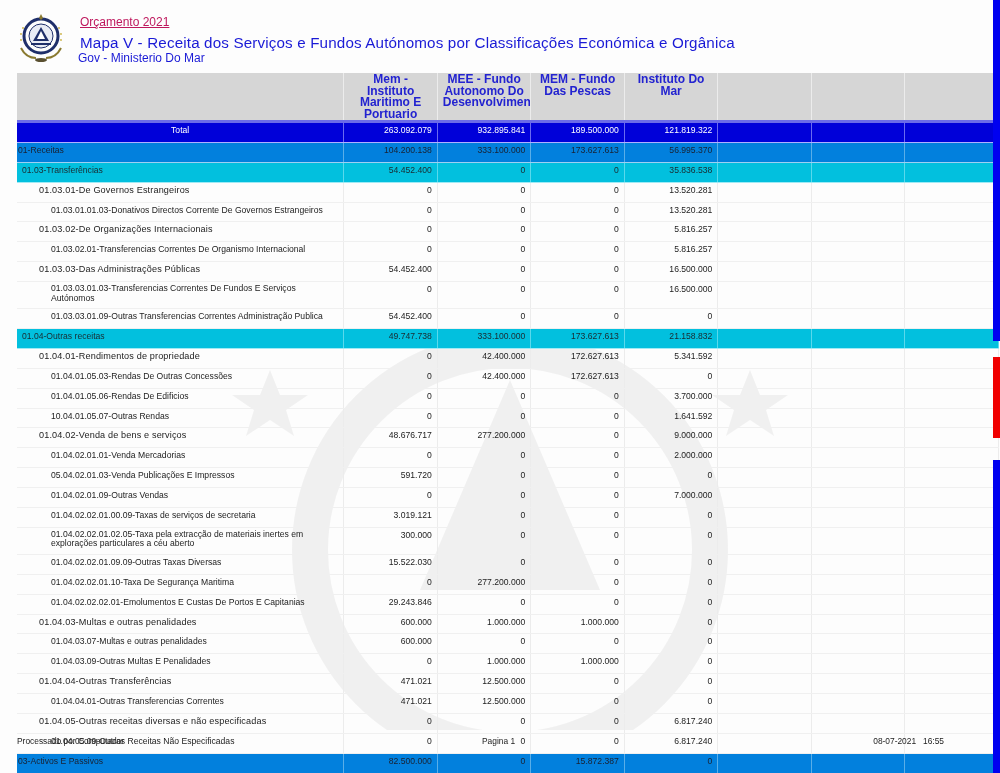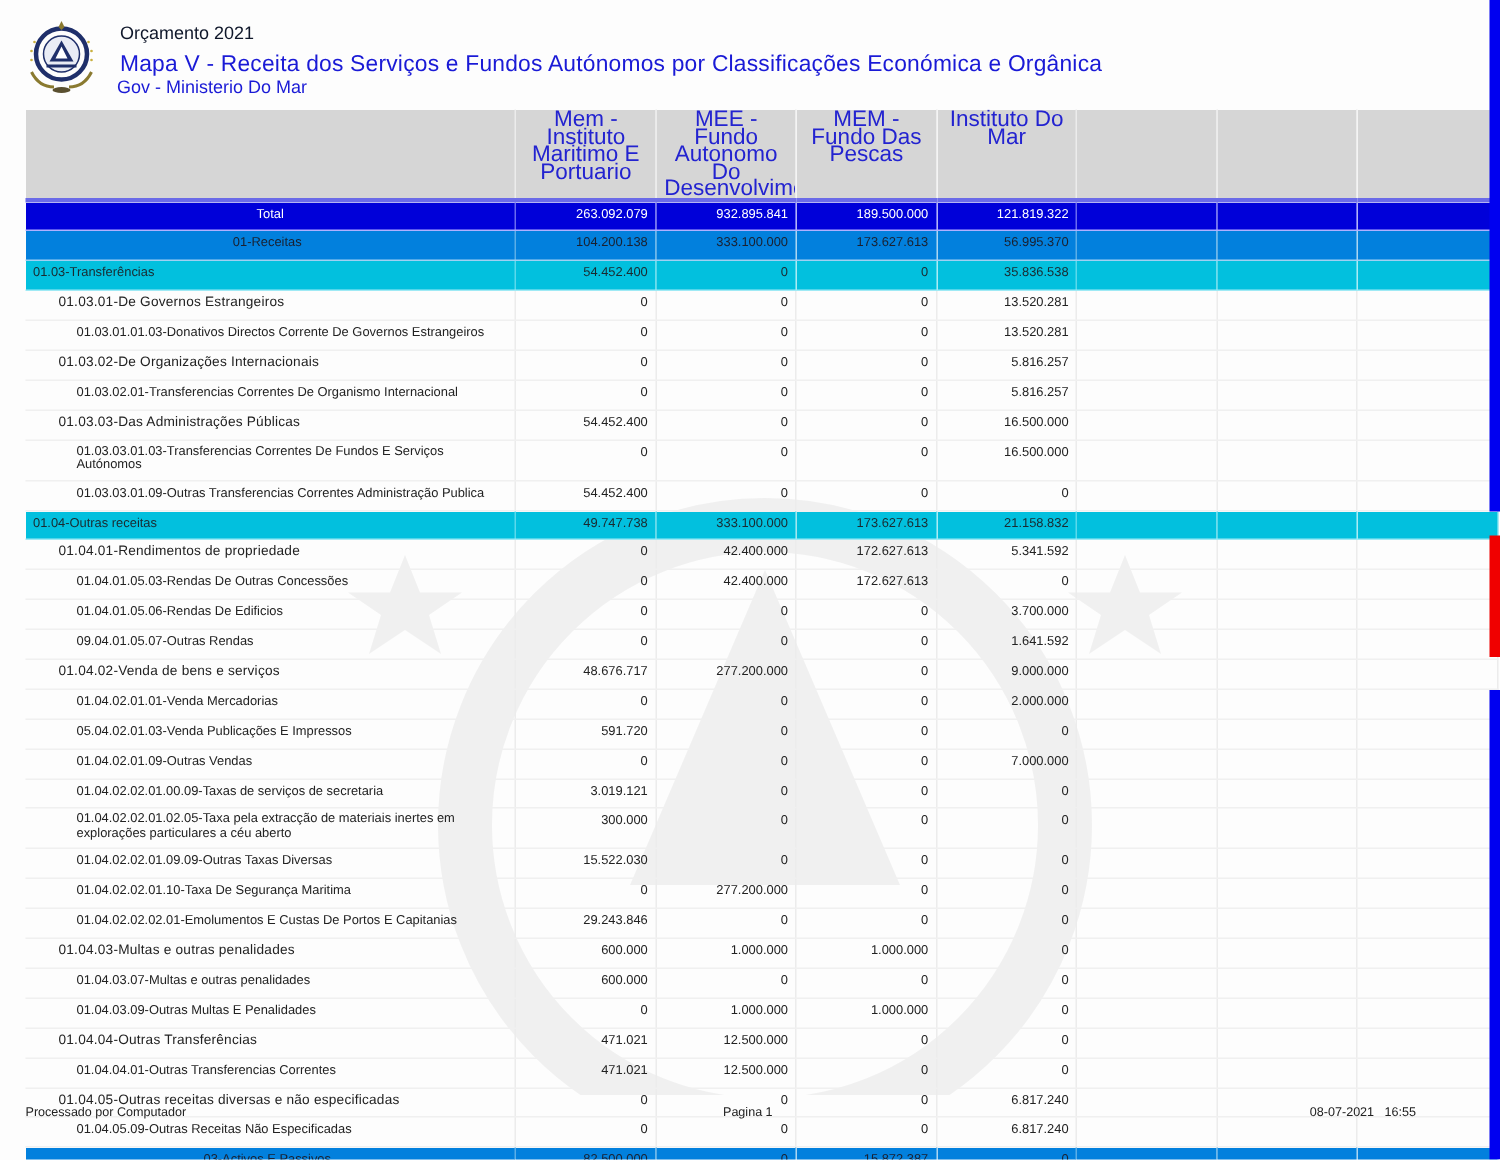--- a/index.html
+++ b/index.html
@@ -1,43 +1,43 @@
 <!DOCTYPE html>
 <html><head>
 <meta charset="utf-8">
 <style>
   html, body { margin:0; padding:0; }
   body {
     width:1000px; height:773px; position:relative; overflow:hidden;
     background:#fdfdfd; font-family:"Liberation Sans", sans-serif; color:#222;
   }
   .logo { position:absolute; left:16px; top:12px; width:50px; height:52px; }
-  .hdr-budget { position:absolute; left:80px; top:15px; font-size:12px; color:#0f172a; }
+  .hdr-budget { position:absolute; left:80px; top:15px; font-size:12px; color:#be185d;text-decoration:underline; }
   .hdr-title { position:absolute; left:80px; top:34px; font-size:15.2px; color:#1a1ad6; letter-spacing:0.15px; }
   .hdr-ministry { position:absolute; left:78px; top:51px; font-size:12px; color:#1a1ad6; }
 
   .watermark { position:absolute; left:230px; top:300px; width:560px; height:430px; opacity:0.06; pointer-events:none; }
 
   table.rep {
     position:absolute; left:17px; top:73px; border-collapse:collapse;
     table-layout:fixed; width:982px; font-size:8.6px;
   }
   table.rep col.c0 { width:318px; }
   table.rep col.cn { width:91px; }
   table.rep td, table.rep th { padding:0 5px; height:16.9px; line-height:10px; vertical-align:top; border-right:1px solid #ececec; overflow:hidden; }
   table.rep tr.head th {
-    background:#d6d6d6; color:#2323d0; font-weight:normal; font-size:15px; text-align:center;
+    background:#d6d6d6; color:#2323d0; font-weight:bold; font-size:12px; text-align:center;
     height:43px; vertical-align:top; padding-top:1px; border-right:1px solid #ececec; line-height:11.5px;
     border-bottom:3px solid #6b6be8;
   }
   table.rep td.n { text-align:right; padding-top:2px; }
   table.rep td.lbl { padding-top:2px; }
   tr.r-total td { background:#0000d9; color:#ffffff; border-right:1px solid #6a6af0; border-bottom:1px solid #b0b0ff;margin-left:24px; }
   tr.r-total td.lbl { text-align:center; }
-  tr.r-l1 td { background:#0280dd; color:#1a2030; border-right:1px solid #5aaee8; border-bottom:1px solid #9fd0f2;text-align:center; }
+  tr.r-l1 td { background:#0280dd; color:#1a2030; border-right:1px solid #5aaee8; border-bottom:1px solid #9fd0f2; }
   tr.r-l2 td { background:#02c0de; color:#1a2a30; border-right:1px solid #5ad9ec; border-bottom:1px solid #9feaf5; }
   tr.r-l3 td { border-bottom:1px solid #f0f0f0; }
   tr.r-l4 td { border-bottom:1px solid #f0f0f0; }
   tr.r-l3 td.lbl { padding-left:22px; font-size:9.1px; letter-spacing:0.15px; }
   tr.r-l4 td.lbl { padding-left:34px; }
   tr.r-l2 td.lbl { }
   tr.r-l1 td.lbl { padding-left:1px; }
   tr.tall td { height:24px; }
   tr.tall td.lbl { line-height:9.5px; }
 
@@ -243,21 +243,21 @@
         <td class="lbl">01.04.01.05.06-Rendas De Edificios</td>
         <td class="n">0</td>
         <td class="n">0</td>
         <td class="n">0</td>
         <td class="n">3.700.000</td>
         <td></td>
         <td></td>
         <td></td>
       </tr>
       <tr class="r-l4">
-        <td class="lbl">09.04.01.05.07-Outras Rendas</td>
+        <td class="lbl">10.04.01.05.07-Outras Rendas</td>
         <td class="n">0</td>
         <td class="n">0</td>
         <td class="n">0</td>
         <td class="n">1.641.592</td>
         <td></td>
         <td></td>
         <td></td>
       </tr>
       <tr class="r-l3">
         <td class="lbl">01.04.02-Venda de bens e serviços</td>

